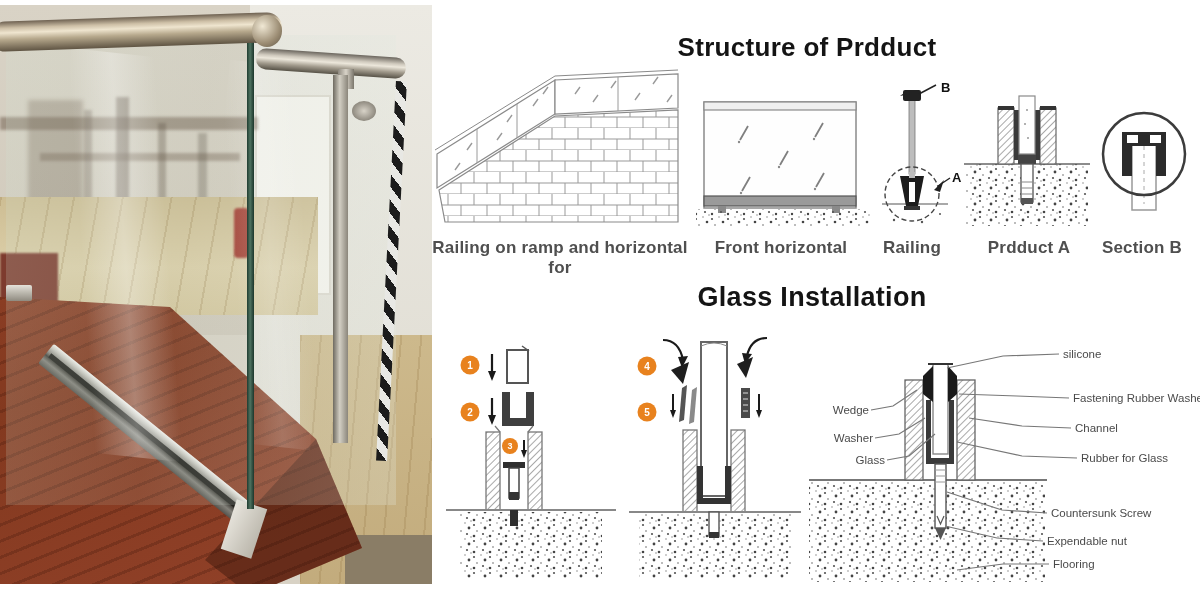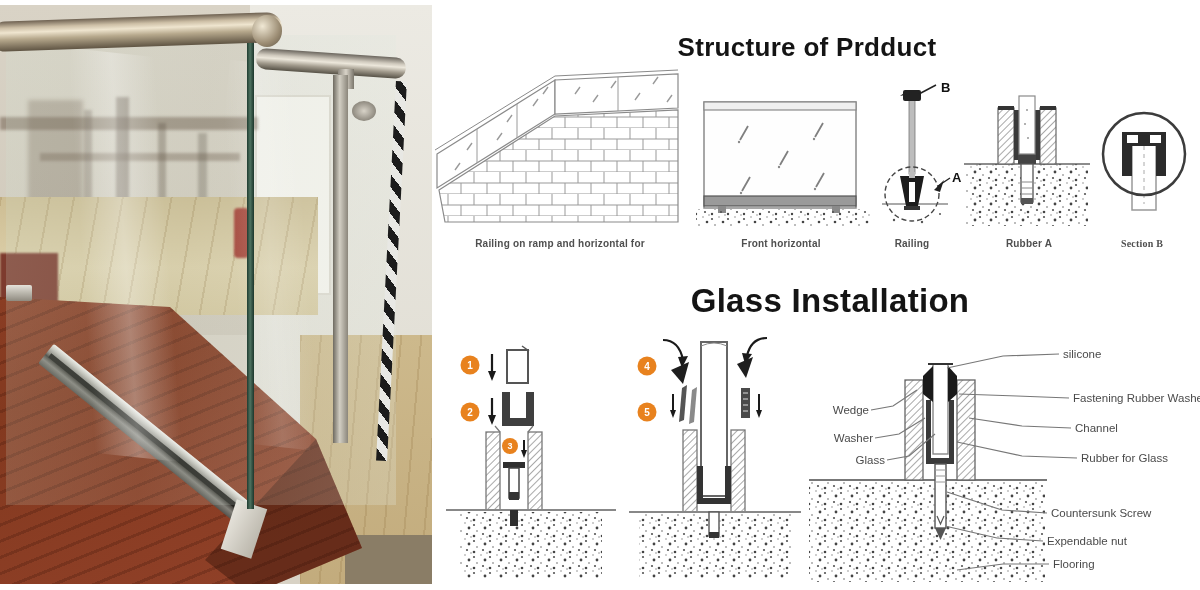--- a/index.html
+++ b/index.html
@@ -57,24 +57,24 @@
   .p-fit{left:352px;top:96px;width:24px;height:20px;border-radius:50%;background:radial-gradient(#d8d3c8,#6f6a60);}
   .p-post{left:333px;top:70px;width:15px;height:368px;background:linear-gradient(90deg,#6e6a60,#d2cec3 45%,#8b867b);}
   .p-tape{left:386px;top:76px;width:11px;height:380px;transform:rotate(3deg);
      background:repeating-linear-gradient(50deg,#1c1c1c 0 8px,#e8e8e4 8px 16px);}
   .p-hinge{left:6px;top:280px;width:26px;height:16px;border-radius:2px;
      background:linear-gradient(180deg,#e5e2da,#8f8b80);}
   
   .sheet{left:432px;top:0;width:916px;height:590px;background:#fff;}
   .title{font-weight:700;color:#141414;text-align:center;letter-spacing:.3px;}
   .t1{left:175px;top:32px;width:400px;font-size:26px;}
-  .t2{left:198px;top:282px;width:400px;font-size:33px;}
-  .cap{top:238px;font-size:10px;font-weight:700;color:#4f4f4f;text-align:center;letter-spacing:.2px;}
+  .t2{left:180px;top:282px;width:400px;font-size:27px;}
+  .cap{top:238px;font-size:17px;font-weight:700;color:#4f4f4f;text-align:center;letter-spacing:.2px;}
   .c1{left:0;width:256px;} .c2{left:269px;width:160px;} .c3{left:430px;width:100px;}
-  .c4{left:534px;width:126px;} .c5{left:658px;width:104px;font-family:Liberation Serif, serif;}
+  .c4{left:534px;width:126px;} .c5{left:658px;width:104px;}
   .d{overflow:visible;}
   .d1{left:3px;top:62px;} .d2{left:262px;top:88px;} .d3{left:428px;top:72px;}
   .d4{left:530px;top:86px;} .d5{left:660px;top:92px;}
   .i1{left:8px;top:330px;} .i2{left:193px;top:330px;} .i3{left:375px;top:330px;}
   svg{font-family:"Liberation Sans",sans-serif;}
   .step{fill:#fff;font-size:10px;font-weight:700;text-anchor:middle;}
   .stepS{font-size:9px;}
   .lbl{font-size:11.5px;fill:#4a4a4a;}
   .lblE{text-anchor:end;}
   .mk{font-size:13px;font-weight:700;fill:#111;}
@@ -236,21 +236,21 @@
       <line x1="52" y1="54" x2="52" y2="112" stroke="#aaa" stroke-width="1" stroke-dasharray="4,4"></line>
       <circle cx="52" cy="62" r="41" fill="none" stroke="#3c3c3c" stroke-width="2.5"></circle>
       <path d="M30,84 V40 H74 V84 H64 V54 H40 V84 Z" fill="#2b2b2b"></path>
       <rect x="35" y="43" width="11" height="8" fill="#fff"></rect>
       <rect x="58" y="43" width="11" height="8" fill="#fff"></rect>
     </svg>
 
     <div class="cap c1">Railing on ramp and horizontal for</div>
     <div class="cap c2">Front horizontal</div>
     <div class="cap c3">Railing</div>
-    <div class="cap c4">Rubber A</div>
+    <div class="cap c4">Prdduct A</div>
     <div class="cap c5">Section B</div>
 
     <div class="title t2">Glass Installation</div>
 
     <svg class="d i1" width="182" height="258" viewBox="0 0 182 258">
       <defs>
         <pattern id="h5" width="5" height="5" patternUnits="userSpaceOnUse" patternTransform="rotate(45)">
           <rect width="5" height="5" fill="#fff"></rect>
             <line x1="0" y1="0" x2="0" y2="5" stroke="#7a7a7a" stroke-width="1.3"></line>
         </pattern>

